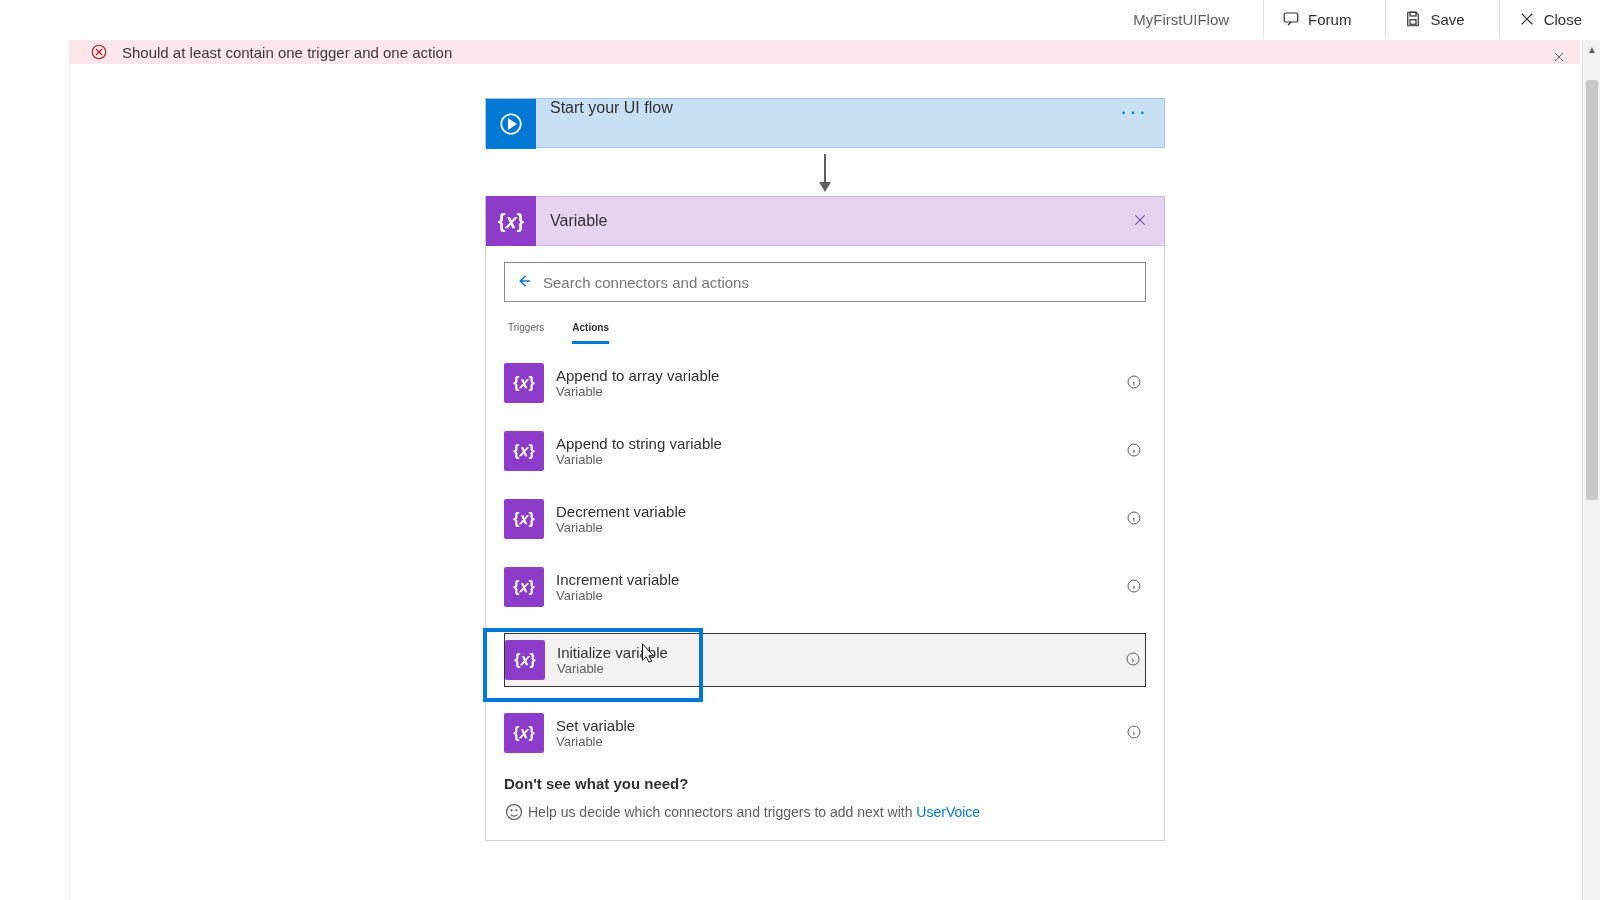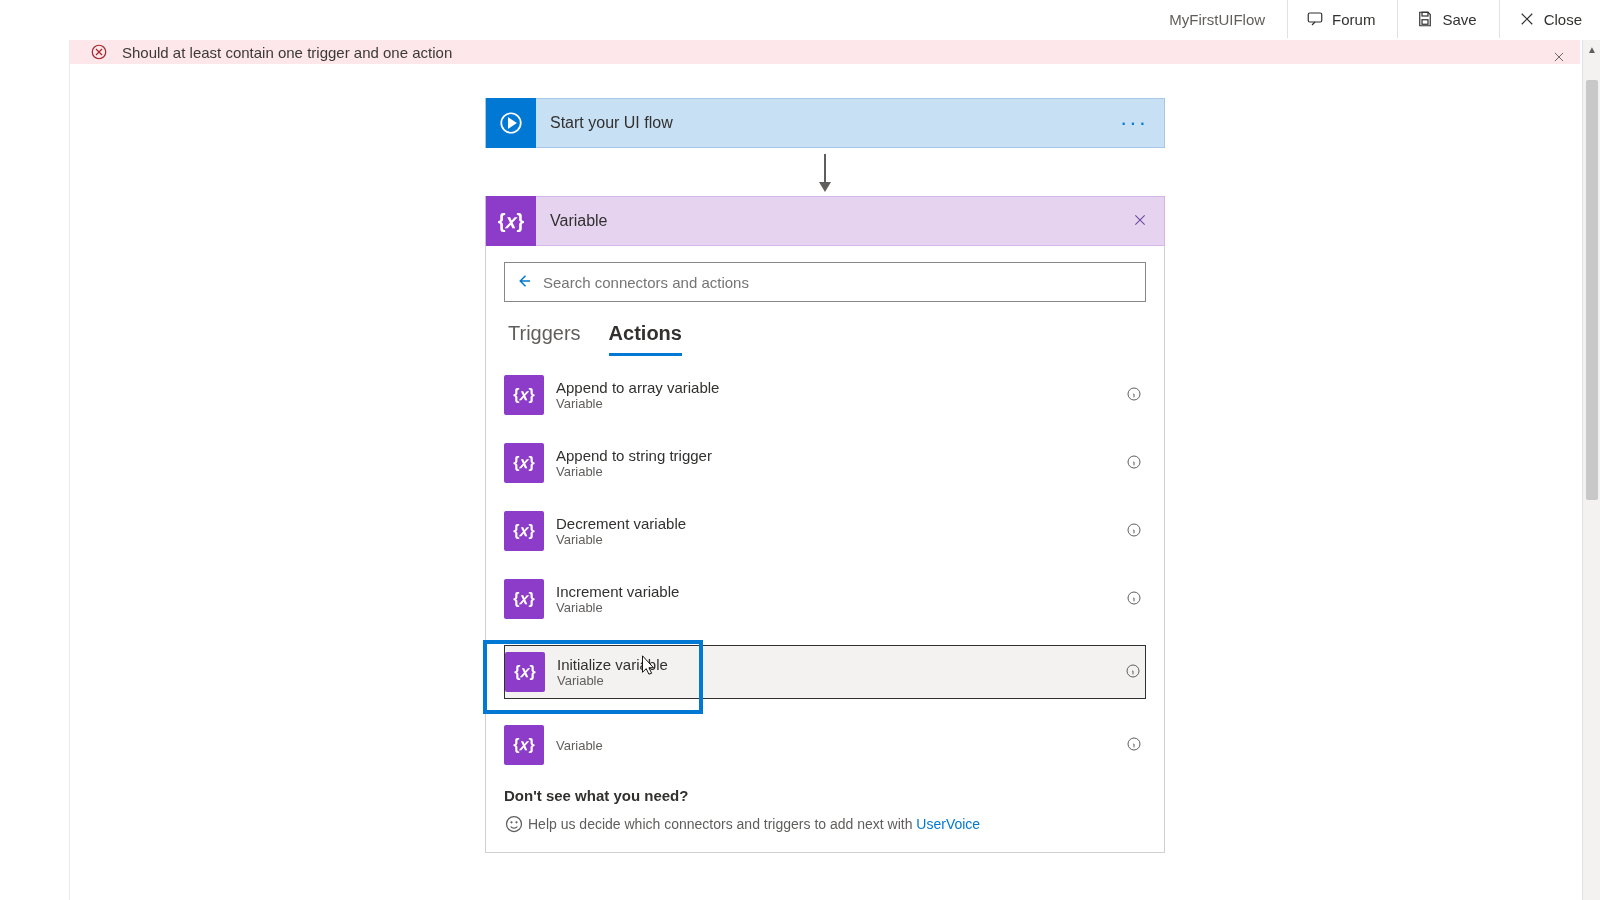--- a/index.html
+++ b/index.html
@@ -1,30 +1,30 @@
 <!DOCTYPE html>
 <html><head>
 <meta charset="utf-8">
 <style>
   * { box-sizing: border-box; margin: 0; padding: 0; }
   body { font-family: "Segoe UI", Arial, sans-serif; background: #fff; font-size: 14px; color: #323130; width:1600px; height:900px; overflow:hidden; position:relative;}
   
-  .topbar { position:absolute; top:0; right:0; height:38px; display:flex; align-items:center; gap:4px; }
+  .topbar { position:absolute; top:0; right:0; height:38px; display:flex; align-items:center; gap:16px; }
   .top-item { display:flex; align-items:center; gap:8px; padding:0 18px; height:38px; font-size:15px; color:#323130; cursor:pointer; border-left:1px solid #e1e1e1;}
   .top-item.first { border-left:none; color:#605e5c;}
   .top-item svg { width:18px; height:18px; }
   
   .alertbar { position:absolute; top:40px; left:70px; right:20px; height:24px; background:#fde7ea; display:flex; align-items:center; padding:0 20px; color:#3b3a39; font-size:15px;}
   .alertbar .alert-icon { width:18px; height:18px; margin-right:14px; color:#a4262c;}
   .alertbar .alert-close { position:absolute; right:14px; top:10px; color:#605e5c; cursor:pointer;}
   
   .canvas-wrap { position:absolute; top:78px; left:70px; right:20px; bottom:0; overflow-y:auto; }
   .canvas { position:relative; width:100%; padding-top:20px; display:flex; flex-direction:column; align-items:center;}
   
-  .card-start { width:680px; height:50px; background:#c7e0f4; display:flex; align-items:center; border:1px solid #a6c7e8;}
+  .card-start { width:680px; height:50px; background:#c7e0f4; display:flex; border:1px solid #a6c7e8;}
   .card-start .start-iconbox{ width:50px; height:50px; background:#0078d4; display:flex; align-items:center; justify-content:center;}
   .card-start .start-title{ flex:1; padding:0 14px; font-size:16px; color:#323130;}
   .card-start .start-more{ padding:0 16px; cursor:pointer; color:#0078d4; font-size:22px; letter-spacing:2px;}
   
   .arrow-down{ width:2px; height:28px; background:#605e5c; margin:6px 0 0 0; position:relative;}
   .arrow-down:after{content:""; position:absolute; bottom:-10px; left:-5px; border-left:6px solid transparent; border-right:6px solid transparent; border-top:10px solid #605e5c;}
   
   .card-var{ width:680px; margin-top:14px; background:#fff;}
   .var-header{ height:50px; background:#e6d3f0; display:flex; align-items:center; border:1px solid #d4b5e8;}
   .var-iconbox{ width:50px; height:50px; background:#8c3cc9; display:flex; align-items:center; justify-content:center; color:#fff; font-size:20px; font-weight:bold;}
@@ -32,21 +32,21 @@
   .var-close{padding:0 16px; cursor:pointer; color:#605e5c;}
   .var-close svg{width:16px;height:16px;}
   
   .var-body{ border:1px solid #d0d0d0; border-top:none; padding:16px 18px 18px 18px;}
   .searchrow{ display:flex; align-items:center; height:40px; border:1px solid #8a8886; padding:12px 10px;}
   .searchrow .back{ color:#0078d4; margin-right:10px; cursor:pointer;}
   .searchrow .back svg{width:18px;height:18px;}
   .searchrow input{ flex:1; border:none; outline:none; font-size:15px; color:#605e5c;}
   
   .tabs{ display:flex; gap:28px; margin-top:12px; border-bottom:1px solid transparent; padding:0 4px;}
-  .tab{ padding:8px 0; font-size:20px; color:#605e5c; cursor:pointer;text-align:right;}
+  .tab{ padding:8px 0; font-size:10px; color:#605e5c; cursor:pointer;text-align:right;}
   .tab.active{ color:#323130; font-weight:600; border-bottom:3px solid #0078d4;}
   
   .action-list{margin-top:16px; display:flex; flex-direction:column; gap:24px;}
   .action-item{ display:flex; align-items:center; position:relative; padding:2px 0;}
   .action-icon{ width:40px; height:40px; background:#8c3cc9; border-radius:2px; display:flex; align-items:center; justify-content:center; color:#fff; font-size:16px; font-weight:bold; margin-right:12px;}
   .action-text{ flex:1;}
   .action-name{ font-size:15px; color:#323130;}
   .action-sub{ font-size:13px; color:#605e5c;}
   .action-info{ color:#605e5c; cursor:pointer; padding:0 4px;}
   .action-info svg{width:16px;height:16px;}
@@ -163,21 +163,21 @@
             <div class="action-sub">Variable</div>
           </div>
           <span class="action-info"><svg viewBox="0 0 24 24" fill="none" stroke="currentColor" stroke-width="1.5">
                   <circle cx="12" cy="12" r="9"></circle>
                   <path d="M12 8h.01M11 12h1v5"></path>
                 </svg></span>
         </div>
         <div class="action-item">
           <div class="action-icon">{𝑥}</div>
           <div class="action-text">
-            <div class="action-name">Append to string trigger</div>
+            <div class="action-name">Append to string variable</div>
             <div class="action-sub">Variable</div>
           </div>
           <span class="action-info"><svg viewBox="0 0 24 24" fill="none" stroke="currentColor" stroke-width="1.5">
                   <circle cx="12" cy="12" r="9"></circle>
                   <path d="M12 8h.01M11 12h1v5"></path>
                 </svg></span>
         </div>
         <div class="action-item">
           <div class="action-icon">{𝑥}</div>
           <div class="action-text">
@@ -211,20 +211,21 @@
                 </svg>
           </div>
           <span class="action-info"><svg viewBox="0 0 24 24" fill="none" stroke="currentColor" stroke-width="1.5">
                   <circle cx="12" cy="12" r="9"></circle>
                   <path d="M12 8h.01M11 12h1v5"></path>
                 </svg></span>
         </div>
         <div class="action-item">
           <div class="action-icon">{𝑥}</div>
           <div class="action-text">
+            <div class="action-name">Set variable</div>
             <div class="action-sub">Variable</div>
           </div>
           <span class="action-info"><svg viewBox="0 0 24 24" fill="none" stroke="currentColor" stroke-width="1.5">
                   <circle cx="12" cy="12" r="9"></circle>
                   <path d="M12 8h.01M11 12h1v5"></path>
                 </svg></span>
         </div>
       </div>
 
       <div class="helprow">

